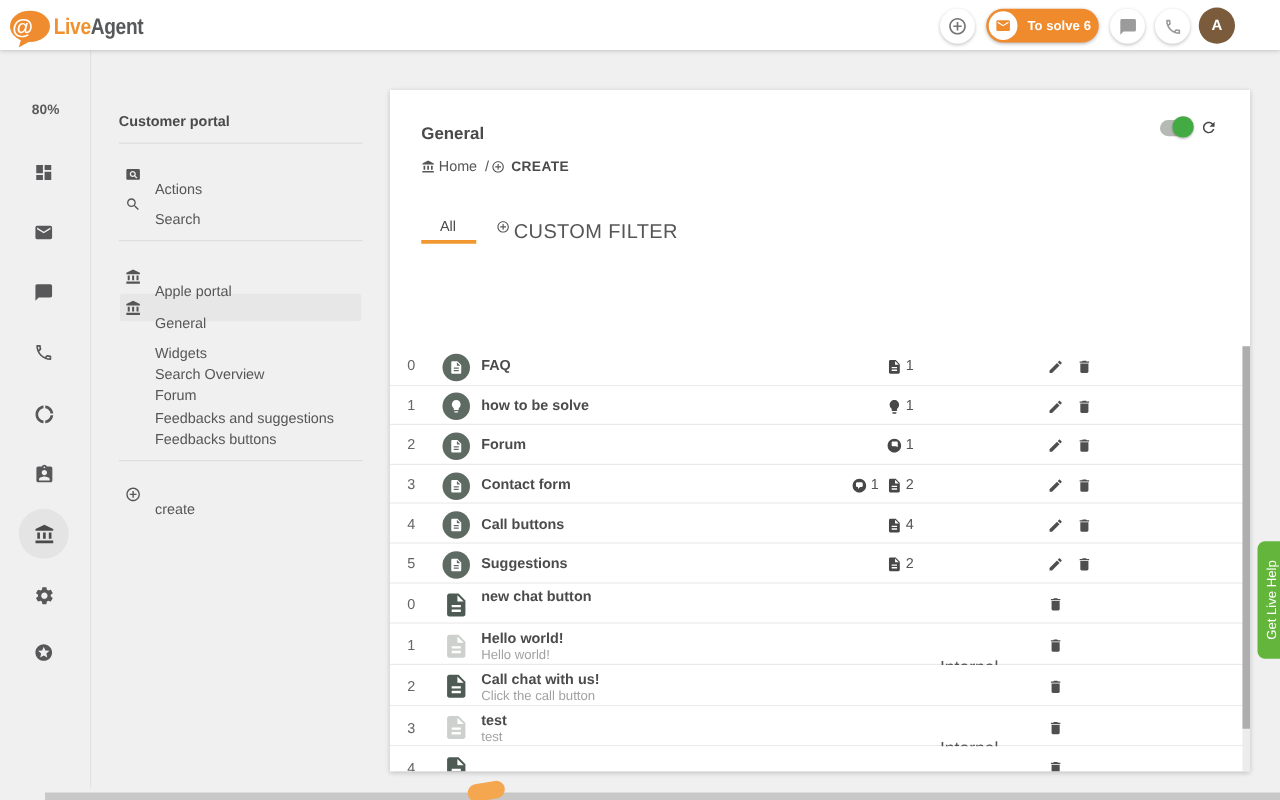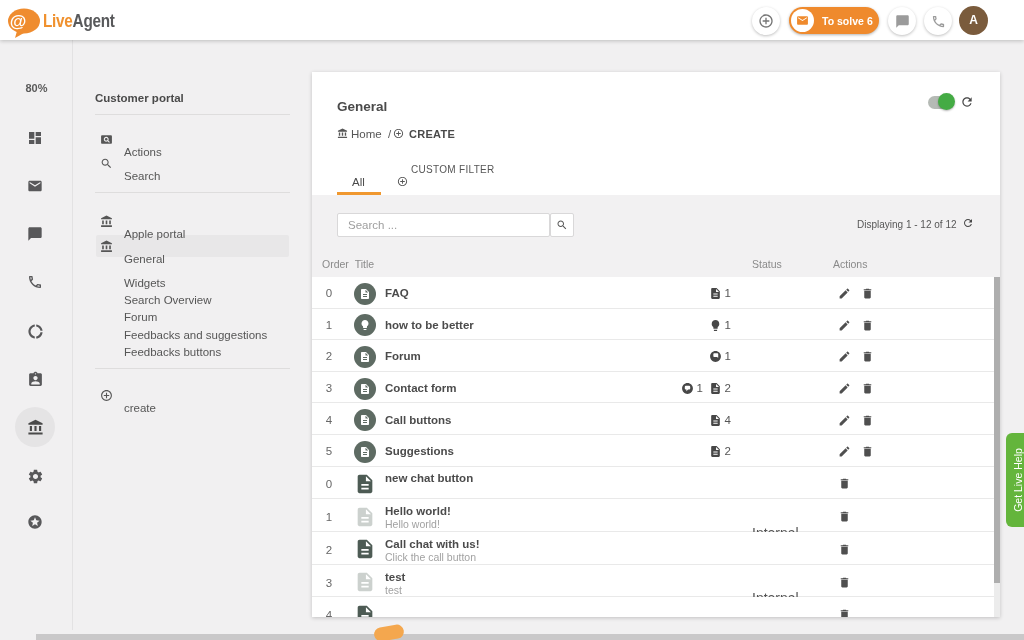--- a/index.html
+++ b/index.html
@@ -165,37 +165,22 @@
   <div class="abs" style="left:616px;top:24px;width:26px;height:13px;border-radius:7px;background:#b5bab5"></div>
   <div class="abs" style="left:626px;top:21px;width:17px;height:17px;border-radius:50%;background:#44ab44;box-shadow:0 1px 2px rgba(0,0,0,.3)"></div>
   <svg class="abs" style="left:648px;top:23px" width="14" height="14" viewBox="0 0 24 24" fill="#474747">
       <path d="M17.65 6.35C16.2 4.9 14.21 4 12 4c-4.42 0-7.99 3.58-7.99 8s3.57 8 7.99 8c3.73 0 6.84-2.55 7.73-6h-2.08c-.82 2.33-3.04 4-5.65 4-3.31 0-6-2.69-6-6s2.69-6 6-6c1.66 0 3.14.69 4.22 1.78L13 11h7V4l-2.35 2.35z"></path>
     </svg>
 
   <div class="abs" style="left:40px;top:104px;font-size:11.5px;color:#4a4a4a">All</div>
   <svg class="abs" style="left:85px;top:104px" width="11" height="11" viewBox="0 0 24 24" fill="#565656">
       <path d="M13 7h-2v4H7v2h4v4h2v-4h4v-2h-4V7zm-1-5C6.48 2 2 6.48 2 12s4.48 10 10 10 10-4.48 10-10S17.52 2 12 2zm0 18c-4.41 0-8-3.59-8-8s3.59-8 8-8 8 3.59 8 8-3.59 8-8 8z"></path>
     </svg>
-  <div class="abs" style="left:99px;top:92px;font-size:10px;color:#565656;letter-spacing:.3px">CUSTOM FILTER</div>
+  <div class="abs" style="left:99px;top:105px;font-size:16px;color:#565656;letter-spacing:.3px">CUSTOM FILTER</div>
   <div id="tabline"></div>
-  <div id="cardgray">
-    <div id="searchbox">Search ...</div>
-    <div id="searchbtn">
-        <svg style="margin:5px auto" width="12" height="12" viewBox="0 0 24 24" fill="#555">
-          <path d="M15.5 14h-.79l-.28-.27C15.41 12.59 16 11.11 16 9.5 16 5.91 13.09 3 9.5 3S3 5.91 3 9.5 5.91 16 9.5 16c1.61 0 3.09-.59 4.23-1.57l.27.28v.79l5 4.99L20.49 19l-4.99-5zm-6 0C7.01 14 5 11.99 5 9.5S7.01 5 9.5 5 14 7.01 14 9.5 11.99 14 9.5 14z"></path>
-        </svg>
-      </div>
-    <div class="abs" style="left:545px;top:23.5px;font-size:10px;color:#565656">Displaying 1 - 12 of 12</div>
-    <svg class="abs" style="left:650px;top:22px" width="12" height="12" viewBox="0 0 24 24" fill="#474747">
-        <path d="M17.65 6.35C16.2 4.9 14.21 4 12 4c-4.42 0-7.99 3.58-7.99 8s3.57 8 7.99 8c3.73 0 6.84-2.55 7.73-6h-2.08c-.82 2.33-3.04 4-5.65 4-3.31 0-6-2.69-6-6s2.69-6 6-6c1.66 0 3.14.69 4.22 1.78L13 11h7V4l-2.35 2.35z"></path>
-      </svg>
-    <div class="abs" style="left:10px;top:63px;font-size:10.5px;color:#8a8a8a">Order&nbsp;&nbsp;Title</div>
-    <div class="abs" style="left:440px;top:63px;font-size:10.5px;color:#8a8a8a">Status</div>
-    <div class="abs" style="left:521px;top:63px;font-size:10.5px;color:#8a8a8a">Actions</div>
-  </div>
   <div id="tablewrap">
 <div class="row" style="top:205.0px;height:31.6px">
   <div class="ord" style="top:10.3px">0</div>
   <div class="rico" style="top:5.8px"></div>
   <svg class="abs" style="left:47px;top:10.8px" width="12" height="12" viewBox="0 0 24 24" fill="#fff">
           <path d="M14 2H6c-1.1 0-1.99.9-1.99 2L4 20c0 1.1.89 2 1.99 2H18c1.1 0 2-.9 2-2V8l-6-6zm2 16H8v-2h8v2zm0-4H8v-2h8v2zm-3-5V3.5L18.5 9H13z"></path>
         </svg>
   <div class="rtitle" style="top:10.3px">FAQ</div>
   <svg class="abs" style="left:396.5px;top:10.3px" width="13" height="13" viewBox="0 0 24 24" fill="#474747">
           <path d="M14 2H6c-1.1 0-1.99.9-1.99 2L4 20c0 1.1.89 2 1.99 2H18c1.1 0 2-.9 2-2V8l-6-6zm2 16H8v-2h8v2zm0-4H8v-2h8v2zm-3-5V3.5L18.5 9H13z"></path>
@@ -207,21 +192,21 @@
   <svg class="abs" style="left:549px;top:10.3px" width="13" height="13" viewBox="0 0 24 24" fill="#4f4f4f">
           <path d="M6 19c0 1.1.9 2 2 2h8c1.1 0 2-.9 2-2V7H6v12zM19 4h-3.5l-1-1h-5l-1 1H5v2h14V4z"></path>
         </svg>
 </div>
 <div class="row" style="top:236.6px;height:31.6px">
   <div class="ord" style="top:10.3px">1</div>
   <div class="rico" style="top:5.8px"></div>
   <svg class="abs" style="left:47px;top:10.8px" width="12" height="12" viewBox="0 0 24 24" fill="#fff">
           <path d="M9 21c0 .55.45 1 1 1h4c.55 0 1-.45 1-1v-1H9v1zm3-19C8.14 2 5 5.14 5 9c0 2.38 1.19 4.47 3 5.74V17c0 .55.45 1 1 1h6c.55 0 1-.45 1-1v-2.26c1.81-1.27 3-3.36 3-5.74 0-3.86-3.14-7-7-7z"></path>
         </svg>
-  <div class="rtitle" style="top:10.3px">how to be better</div>
+  <div class="rtitle" style="top:10.3px">how to be solve</div>
   <svg class="abs" style="left:396.5px;top:10.3px" width="13" height="13" viewBox="0 0 24 24" fill="#474747">
           <path d="M9 21c0 .55.45 1 1 1h4c.55 0 1-.45 1-1v-1H9v1zm3-19C8.14 2 5 5.14 5 9c0 2.38 1.19 4.47 3 5.74V17c0 .55.45 1 1 1h6c.55 0 1-.45 1-1v-2.26c1.81-1.27 3-3.36 3-5.74 0-3.86-3.14-7-7-7z"></path>
         </svg>
   <div class="cnt" style="left:412.5px;top:10.3px">1</div>
   <svg class="abs" style="left:526px;top:10.3px" width="13" height="13" viewBox="0 0 24 24" fill="#4f4f4f">
           <path d="M3 17.25V21h3.75L17.81 9.94l-3.75-3.75L3 17.25zM20.71 7.04c.39-.39.39-1.02 0-1.41l-2.34-2.34c-.39-.39-1.02-.39-1.41 0l-1.83 1.83 3.75 3.75 1.83-1.83z"></path>
         </svg>
   <svg class="abs" style="left:549px;top:10.3px" width="13" height="13" viewBox="0 0 24 24" fill="#4f4f4f">
           <path d="M6 19c0 1.1.9 2 2 2h8c1.1 0 2-.9 2-2V7H6v12zM19 4h-3.5l-1-1h-5l-1 1H5v2h14V4z"></path>
         </svg>

